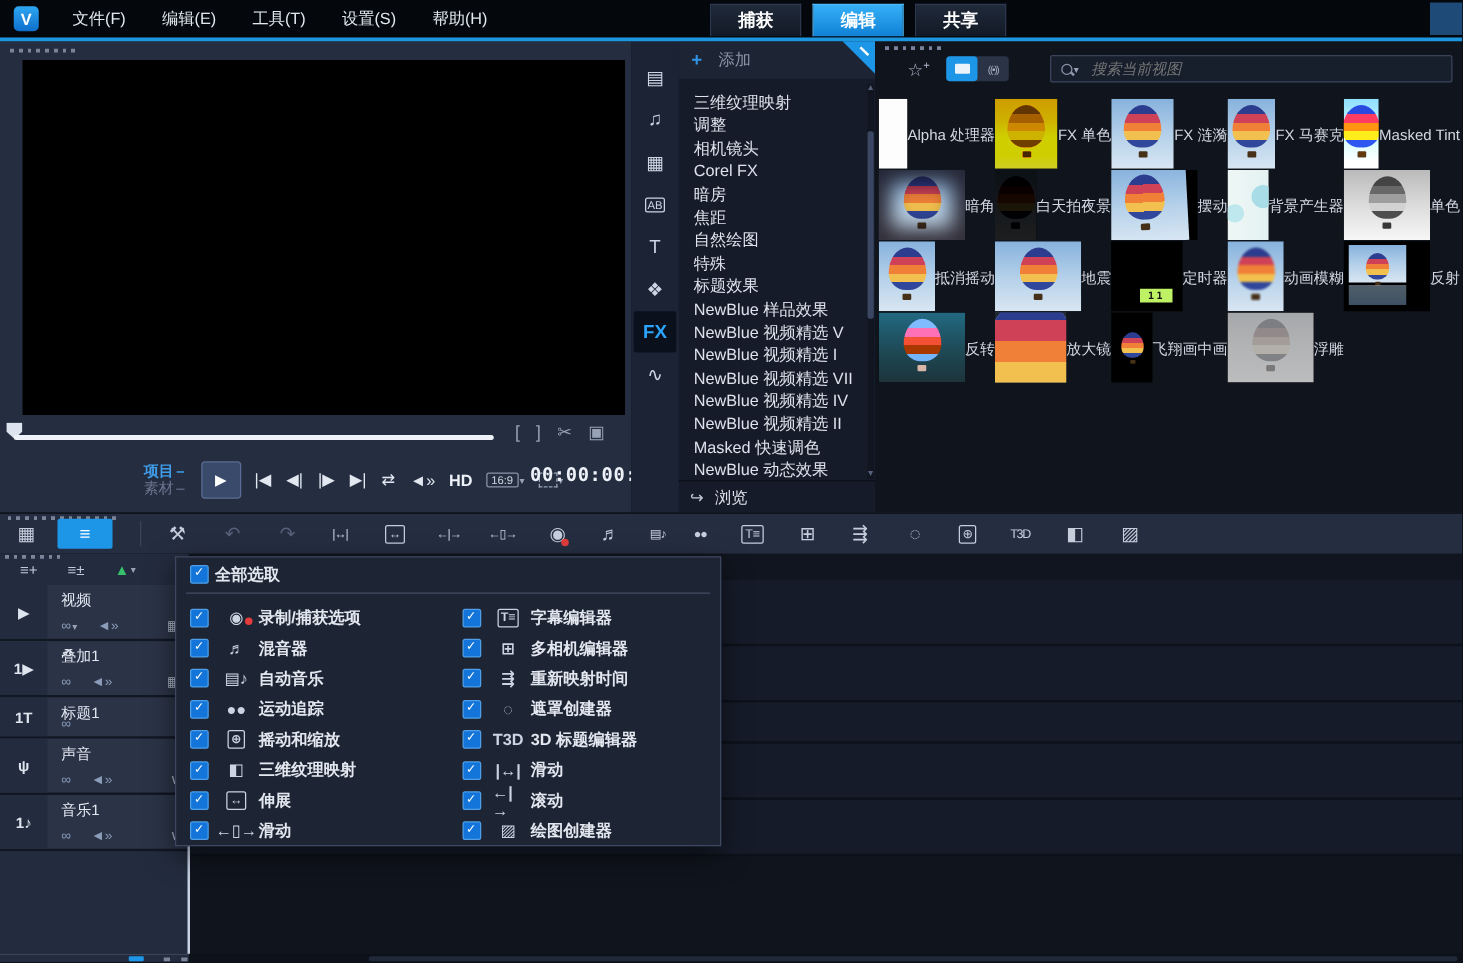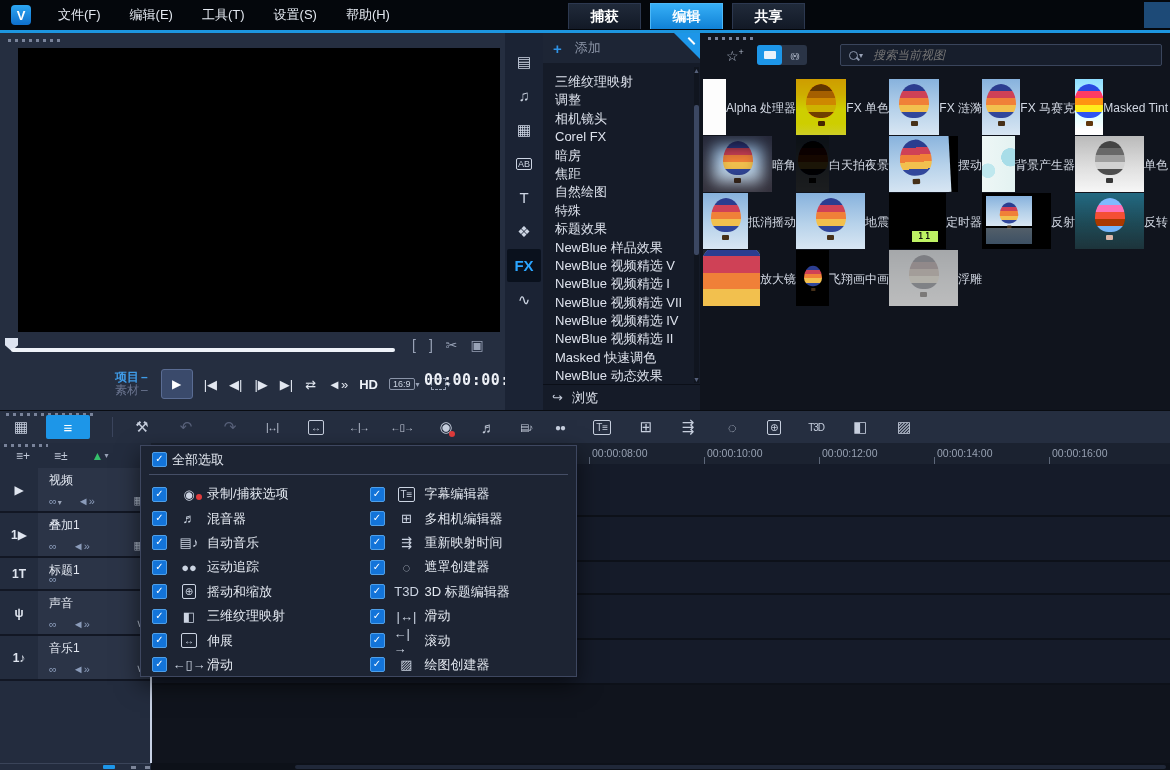--- a/index.html
+++ b/index.html
@@ -150,21 +150,21 @@
   #bs-frag{position:absolute;left:103px;top:2px;width:12px;height:4px;background:#1d96e8;border-radius:1px;}
   .bs-dot{position:absolute;top:3px;width:5px;height:3px;background:#7b8498;}
   #bs-track{position:absolute;left:295px;right:4px;top:2px;height:4px;background:#202839;border-radius:2px;}
   
   #tools-menu{position:absolute;left:140px;top:445px;width:437px;height:232px;background:#1d2433;border:1px solid #3e4760;
               box-shadow:0 8px 22px rgba(0,0,0,.55);z-index:10;box-sizing:border-box;}
   #tm-select{height:27px;padding-left:11px;display:flex;align-items:center;}
   #tm-sep{height:1px;background:#454e66;margin:1px 8px 3px;}
   #tm-cols{position:absolute;left:0;top:36px;right:0;bottom:2px;display:flex;}
   .tm-col{width:218px;padding-left:11px;box-sizing:border-box;}
-  .tm-row{display:flex;align-items:center;height:24.4px;}
+  .tm-row{display:flex;align-items:center;height:24.4px;font-weight:bold;}
   .cb{width:13px;height:13px;background:#1374d9;border:1px solid #4f9fe8;border-radius:2px;color:#fff;font-size:10px;
       line-height:12px;text-align:center;flex:none;}
   .cb::before{content:"✓";}
   .tm-icon{width:26px;margin-left:9px;color:#ccd4e2;font-size:13px;display:flex;justify-content:center;position:relative;flex:none;}
   .tm-label{font-size:13px;color:#e3e8f0;margin-left:5px;white-space:nowrap;}
 </style>
 </head>
 <body>
 
 <div class="stage">
@@ -407,20 +407,28 @@
             <div class="g-label">地震</div>
           </div>
           <div class="g-item">
             <div class="thumb v-timer">
               <div class="scene"></div>
               <div class="thumb-ov">11</div>
             </div>
             <div class="g-label">定时器</div>
           </div>
           <div class="g-item">
+            <div class="thumb v-blur">
+              <div class="scene">
+                <div class="bl"></div>
+              </div>
+            </div>
+            <div class="g-label">动画模糊</div>
+          </div>
+          <div class="g-item">
             <div class="thumb v-reflection">
               <div class="scene">
                 <div class="bl"></div>
               </div>
               <div class="thumb-mirror"></div>
             </div>
             <div class="g-label">反射</div>
           </div>
           <div class="g-item">
             <div class="thumb v-invert">
@@ -527,27 +535,20 @@
       </span>
     </div>
 
   <div id="timeline">
     <div id="tl-left"></div>
     <div class="dots" style="left:4px;top:1px;width:44px;"></div>
     <div id="tl-toolbar">
         <span class="tlt-icon">≡+</span>
         <span class="tlt-icon">≡±</span>
         <span class="tlt-icon green">▲<span class="caret">▾</span></span>
-      </div>
-    <div id="ruler">
-        <span class="ruler-label" style="left: 441px;">00:00:08:00</span>
-        <span class="ruler-label" style="left: 556px;">00:00:10:00</span>
-        <span class="ruler-label" style="left: 671px;">00:00:12:00</span>
-        <span class="ruler-label" style="left: 786px;">00:00:14:00</span>
-        <span class="ruler-label" style="left: 901px;">00:00:16:00</span>
       </div>
     <div id="lanes">
         <div class="lane" style="height: 51px;"></div>
         <div class="lane" style="height: 43px;"></div>
         <div class="lane" style="height: 31px;"></div>
         <div class="lane" style="height: 43px;"></div>
         <div class="lane" style="height: 43px;"></div>
         <div class="lane lane-fill" style="height: 80px; border: none;"></div>
       </div>
     <div id="tracks">

